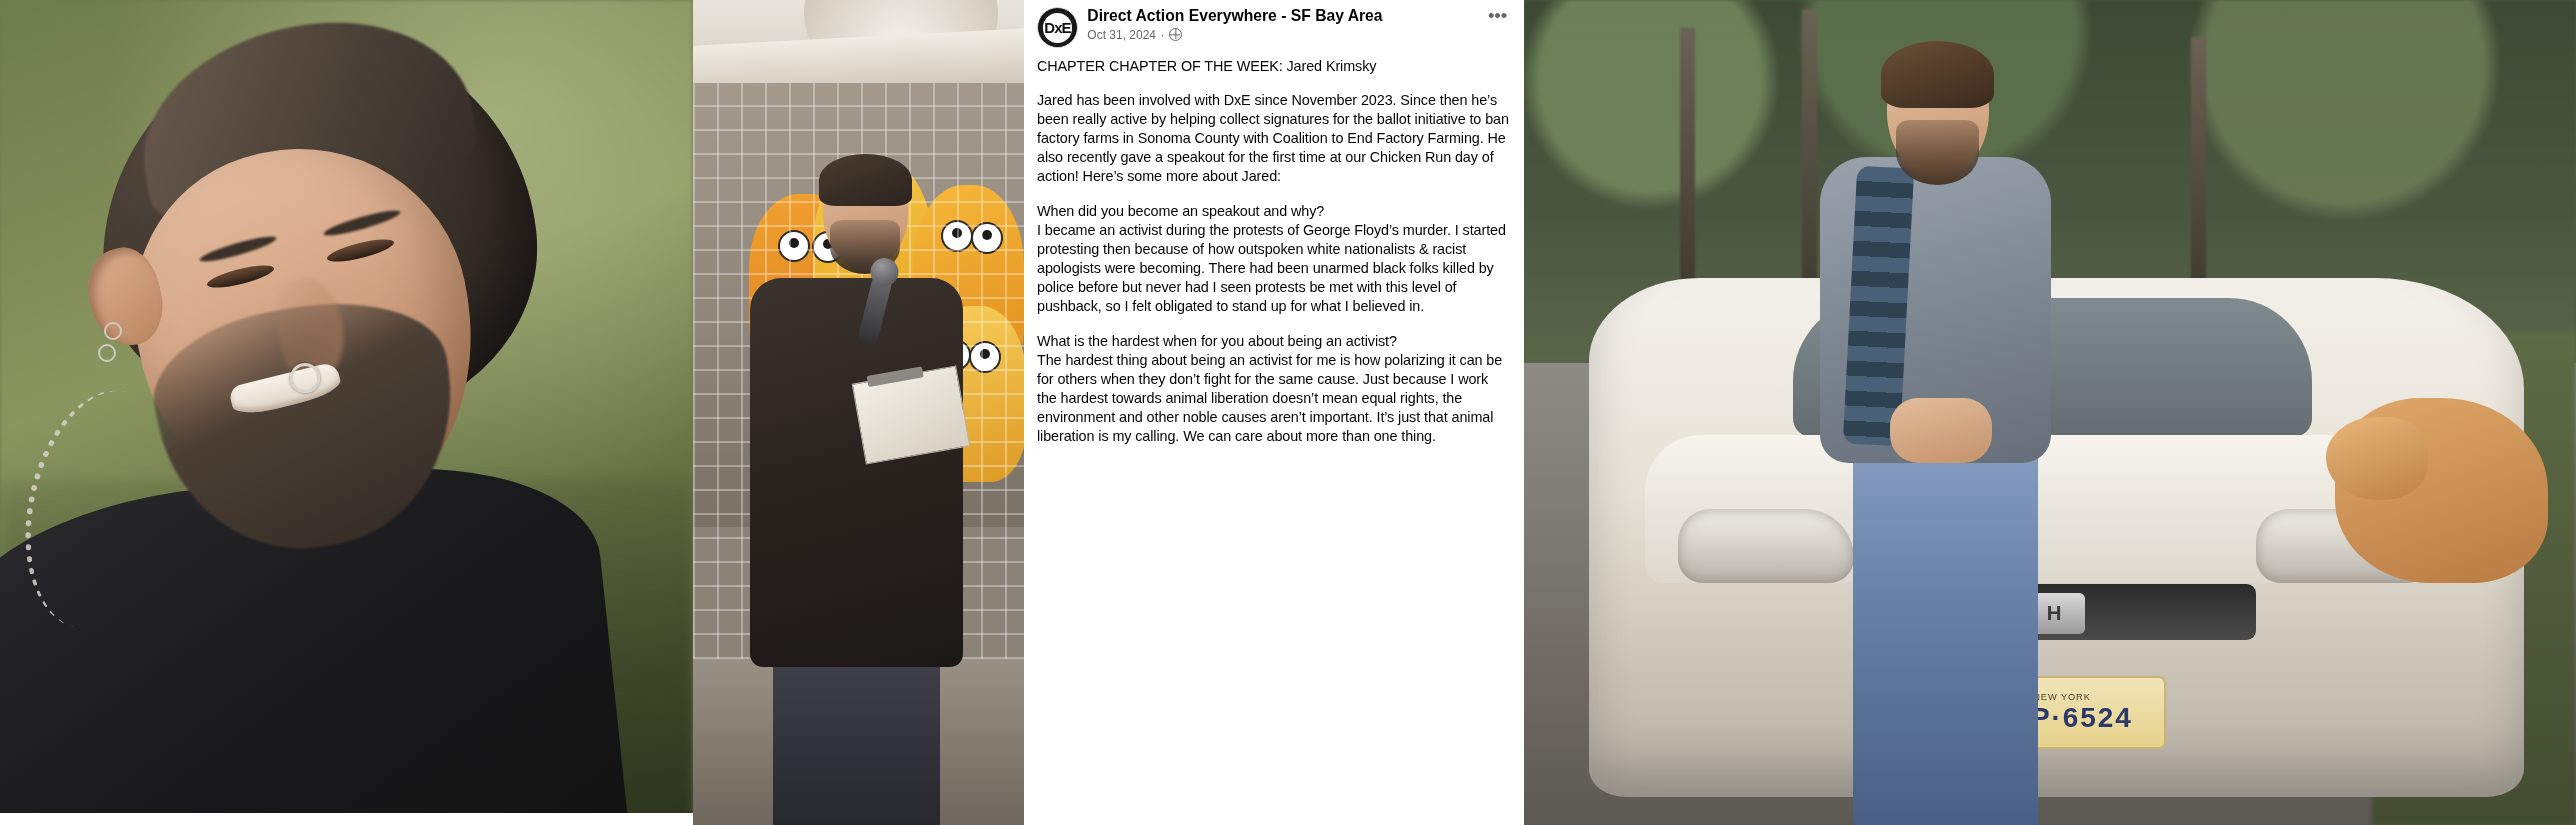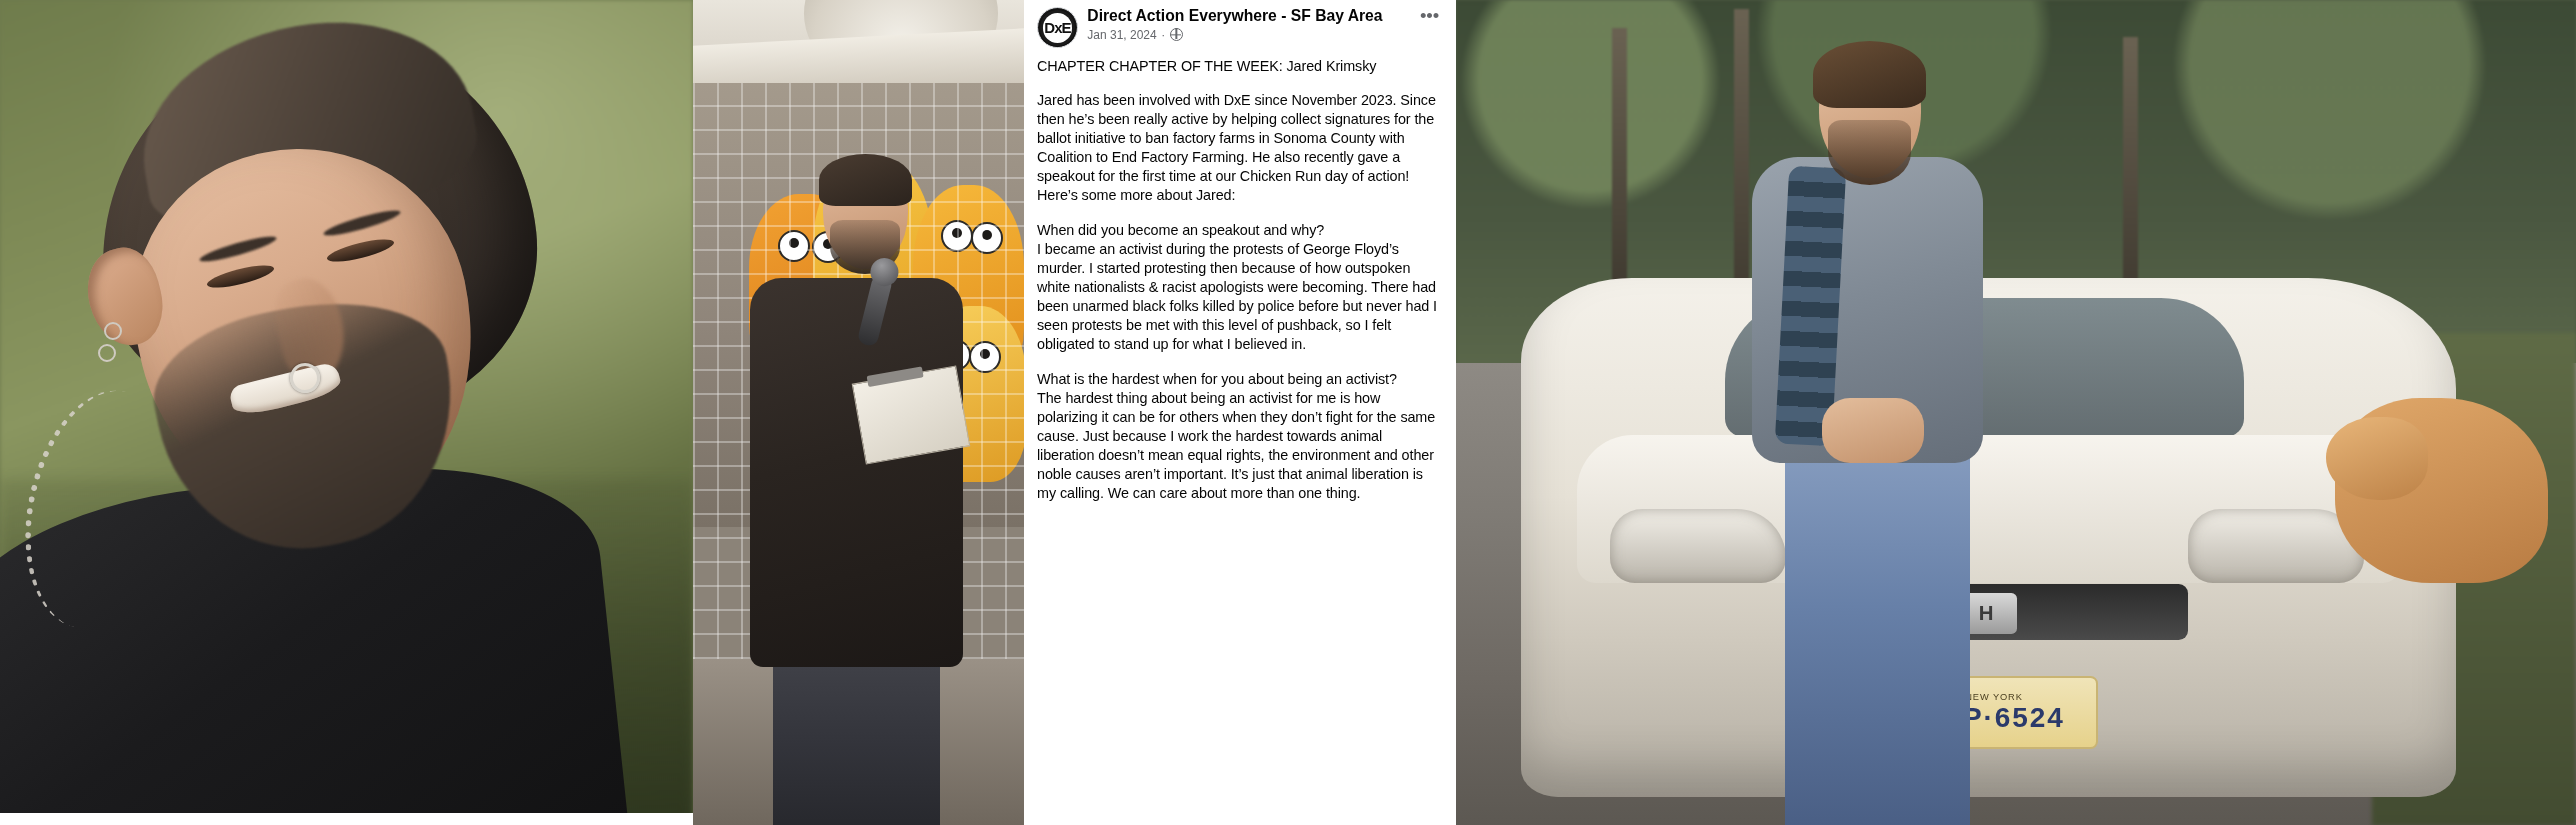--- a/index.html
+++ b/index.html
@@ -277,21 +277,21 @@
     transform: rotate(-10deg);
     border: 1.9px solid #b9b2a4;
   }
   .p2-clip-bar {
     position: absolute; left: 15px; top: -6.5px; width: 56px; height: 11px;
     background: #8d8a86; border-radius: 1.9px;
   }
 
   
   .panel-post {
-    width: 432px;
+    width: 500px;
     height: 826px;
     background: #ffffff;
     flex: none;
     overflow: hidden;
     padding: 7.4px 13px 0 13px;
     box-sizing: border-box;
     color: #050505;
   }
   .post-header {
     display: flex;
@@ -585,21 +585,21 @@
   <div class="panel-post">
 
     <div class="post-header">
       <div class="avatar">
         <div class="ring"></div>
         <div class="logo">DxE</div>
       </div>
       <div class="hdr-text">
         <div class="page-name">Direct Action Everywhere - SF Bay Area</div>
         <div class="meta-row">
-          <span>Jan 31, 2024</span>
+          <span>Oct 31, 2024</span>
           <span>·</span>
           <span class="globe"></span>
         </div>
       </div>
       <div class="dots">•••</div>
     </div>
 
     <div class="post-body">
       <p>CHAPTER CHAPTER OF THE WEEK: Jared Krimsky</p>
       <p>Jared has been involved with DxE since November 2023. Since then he’s been really active by helping collect signatures for the ballot initiative to ban factory farms in Sonoma County with Coalition to End Factory Farming. He also recently gave a speakout for the first time at our Chicken Run day of action! Here’s some more about Jared:</p>

